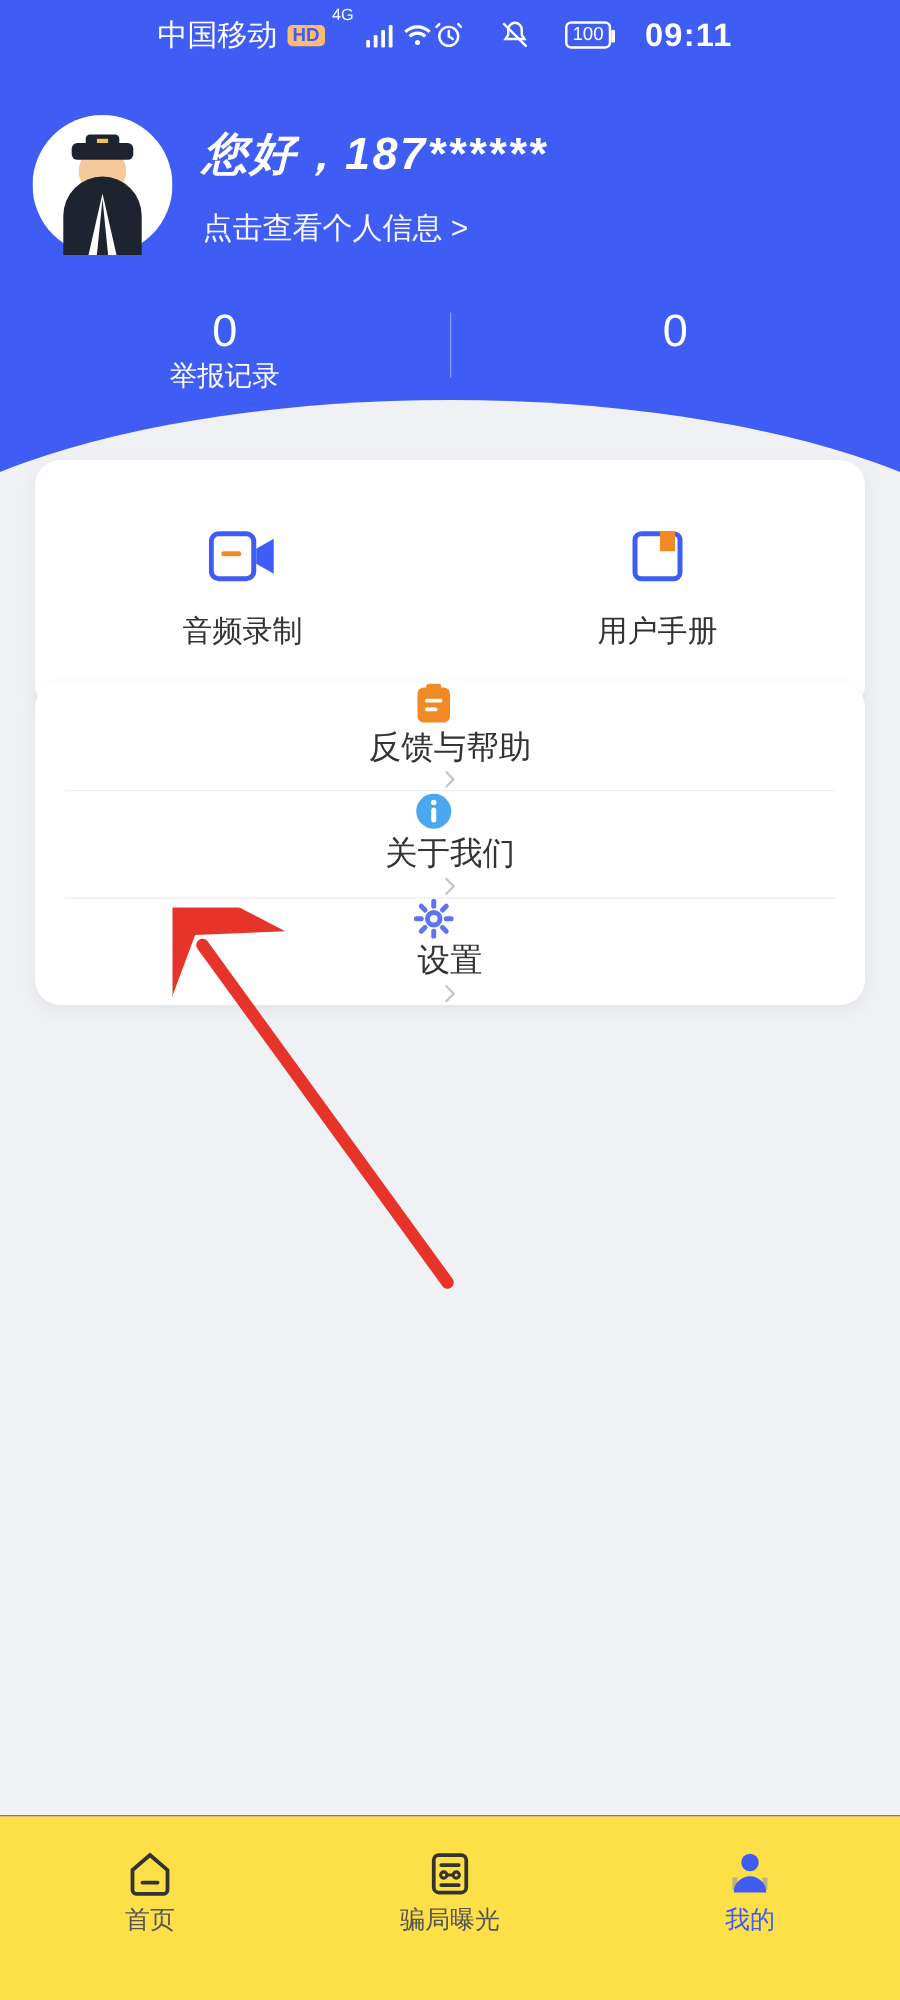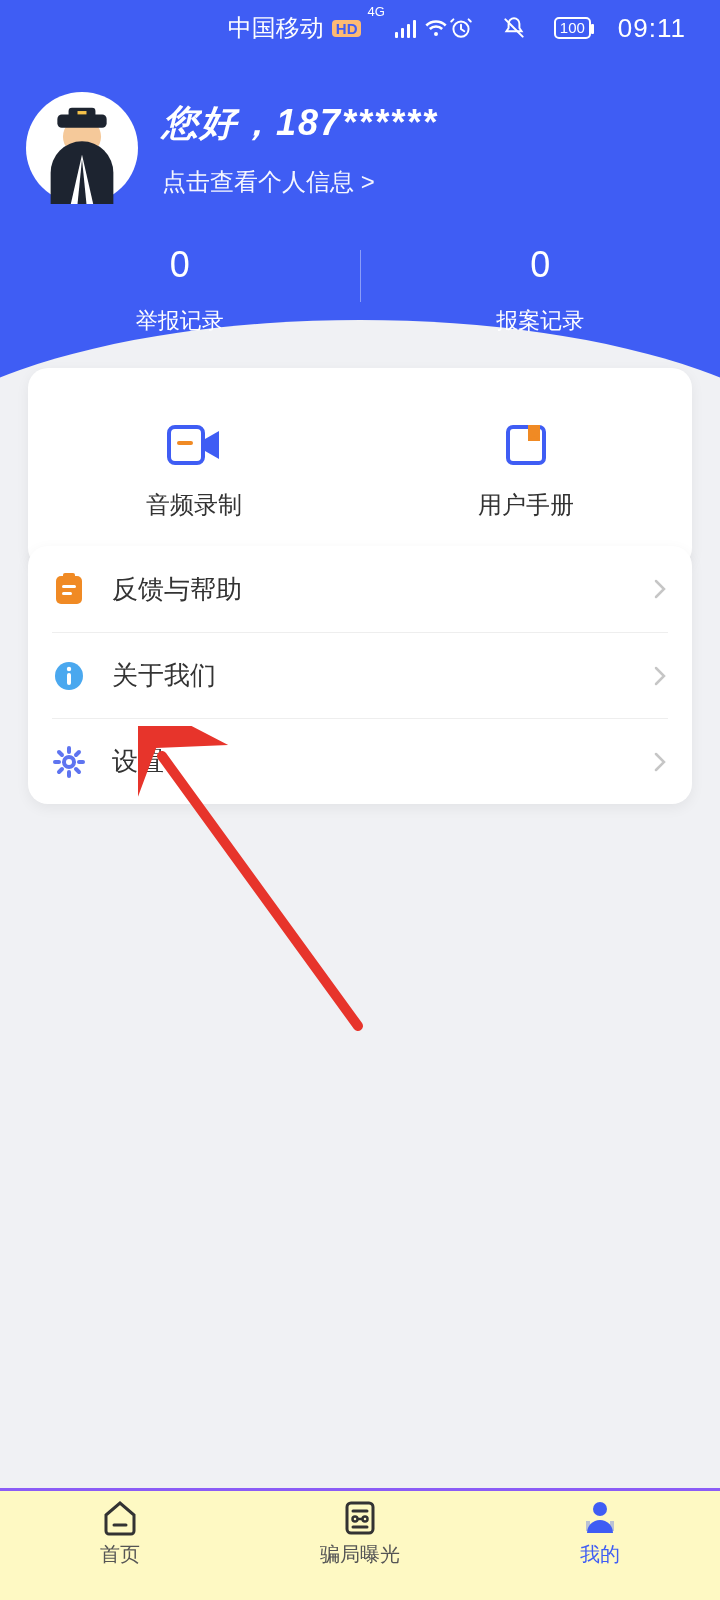--- a/index.html
+++ b/index.html
@@ -2,60 +2,60 @@
 <html><head>
 <meta charset="utf-8">
 <style>
   * { margin:0; padding:0; box-sizing:border-box; font-family:-apple-system,"PingFang SC","Helvetica Neue",Arial,sans-serif; }
   html,body{width:720px;height:1600px;background:#f5f6f8;overflow:hidden;}
   .screen{position:relative;width:720px;height:1600px;background:#f0f1f4;}
   
   .blue-hero{position:absolute;left:0;top:0;width:720px;height:490px;background:#3f5df4;}
   .blue-hero::after{content:"";position:absolute;left:-120px;right:-120px;bottom:-170px;height:340px;border-radius:50%;background:#f0f1f4;}
   
-  .status-bar{position:absolute;top:0;left:0;right:0;height:56px;display:flex;align-items:center;justify-content:flex-end;padding:0 34px 0 26px;color:#fff;font-size:24px;}
+  .status-bar{position:absolute;top:0;left:0;right:0;height:56px;display:flex;align-items:center;justify-content:center;padding:0 34px 0 26px;color:#fff;font-size:24px;}
   .status-left{display:flex;align-items:center;gap:8px;}
   .hd-badge{background:#fdba74;color:#3f5df4;font-size:15px;font-weight:700;border-radius:4px;padding:1px 4px;line-height:1;}
   .sig{display:flex;align-items:flex-end;gap:3px;margin-left:2px;height:20px;}
   .sig span{width:3px;background:#fff;border-radius:1px;}
   .sig span:nth-child(1){height:6px}.sig span:nth-child(2){height:10px}.sig span:nth-child(3){height:14px}.sig span:nth-child(4){height:18px}
   .g4{font-size:13px;margin-left:-2px;margin-top:-8px;align-self:flex-start}
   .wifi-ic{width:24px;height:24px;}
   .status-right{display:flex;align-items:center;gap:27px;}
   .batt{border:2px solid #fff;border-radius:5px;padding:0 4px;font-size:15px;line-height:18px;height:22px;display:flex;align-items:center;position:relative;}
   .batt::after{content:"";position:absolute;right:-5px;top:5px;width:3px;height:10px;background:#fff;border-radius:1px;}
-  .clock{font-size:26px;font-weight:400;letter-spacing:1px;}
+  .clock{font-size:26px;font-weight:700;letter-spacing:1px;}
   
   .profile{position:absolute;top:92px;left:26px;display:flex;align-items:center;gap:24px;color:#fff;}
   .avatar-svg{width:112px;height:112px;}
   .greet{font-size:36px;font-weight:600;letter-spacing:2px;font-style:italic;}
   .sub{font-size:24px;margin-top:18px;opacity:.95;}
   
   .stats{position:absolute;top:244px;left:0;right:0;display:flex;color:#fff;}
   .stat{flex:1;text-align:center;}
   .stat .num{font-size:36px;font-weight:400;}
-  .stat .lab{font-size:22px;margin-top:20px;font-weight:400;}
+  .stat .lab{font-size:22px;margin-top:0;font-weight:400;}
   .stat-divider{width:1px;height:52px;background:rgba(255,255,255,.4);margin-top:6px;}
   
   .card{position:absolute;left:28px;right:28px;background:#fff;border-radius:20px;box-shadow:0 4px 14px rgba(0,0,0,.06);}
   .card-tools{top:368px;height:200px;display:flex;}
   .tool{flex:1;display:flex;flex-direction:column;align-items:center;justify-content:center;gap:14px;}
   .tool .ic{width:60px;height:60px;display:flex;align-items:center;justify-content:center;}
   .tool .lab{font-size:24px;color:#333;}
   
   .card-list{top:546px;padding:0 24px;}
-  .row{display:flex;align-items:center;height:86px;}
+  .row{display:flex;align-items:center;height:86px;flex-direction:column;}
   .row + .row{border-top:1px solid #eee;}
   .row .ric{width:34px;height:34px;margin-right:26px;display:flex;align-items:center;justify-content:center;}
   .row .rlab{flex:1;font-size:26px;color:#333;}
   .chev{color:#c6c6c6;}
   
   .arrow{position:absolute;left:138px;top:726px;pointer-events:none;}
   
-  .nav{position:absolute;left:0;right:0;bottom:0;height:112px;background:#fef9c3;border-top:3px solid #8b5cf6;display:flex;padding-bottom:26px;}
+  .nav{position:absolute;left:0;right:0;bottom:0;height:148px;background:#fde047;border-top:1px solid #8b5cf6;display:flex;padding-bottom:26px;}
   .nav-item{flex:1;display:flex;flex-direction:column;align-items:center;justify-content:center;gap:4px;color:#555;}
   .nav-item.active{color:#3f5df4;}
   .nav-item .nic{width:40px;height:40px;}
   .nav-item .nlab{font-size:20px;}
 </style>
 </head>
 <body>
 <div class="screen">
 
   <div class="blue-hero"></div>
@@ -108,21 +108,20 @@
   </div>
 
   <div class="stats">
     <div class="stat">
       <div class="num">0</div>
       <div class="lab">举报记录</div>
     </div>
     <div class="stat-divider"></div>
     <div class="stat">
       <div class="num">0</div>
-      <div class="lab">报案记录</div>
     </div>
   </div>
 
   <div class="card card-tools">
     <div class="tool">
       <div class="ic">
         <svg width="54" height="44" viewBox="0 0 54 44">
           <rect x="2" y="4" width="34" height="36" rx="6" fill="none" stroke="#3f5df4" stroke-width="4"></rect>
           <rect x="10" y="18" width="16" height="4" rx="2" fill="#f08a24"></rect>
           <path d="M38 16 l14 -8 v28 l-14 -8 z" fill="#3f5df4"></path>

